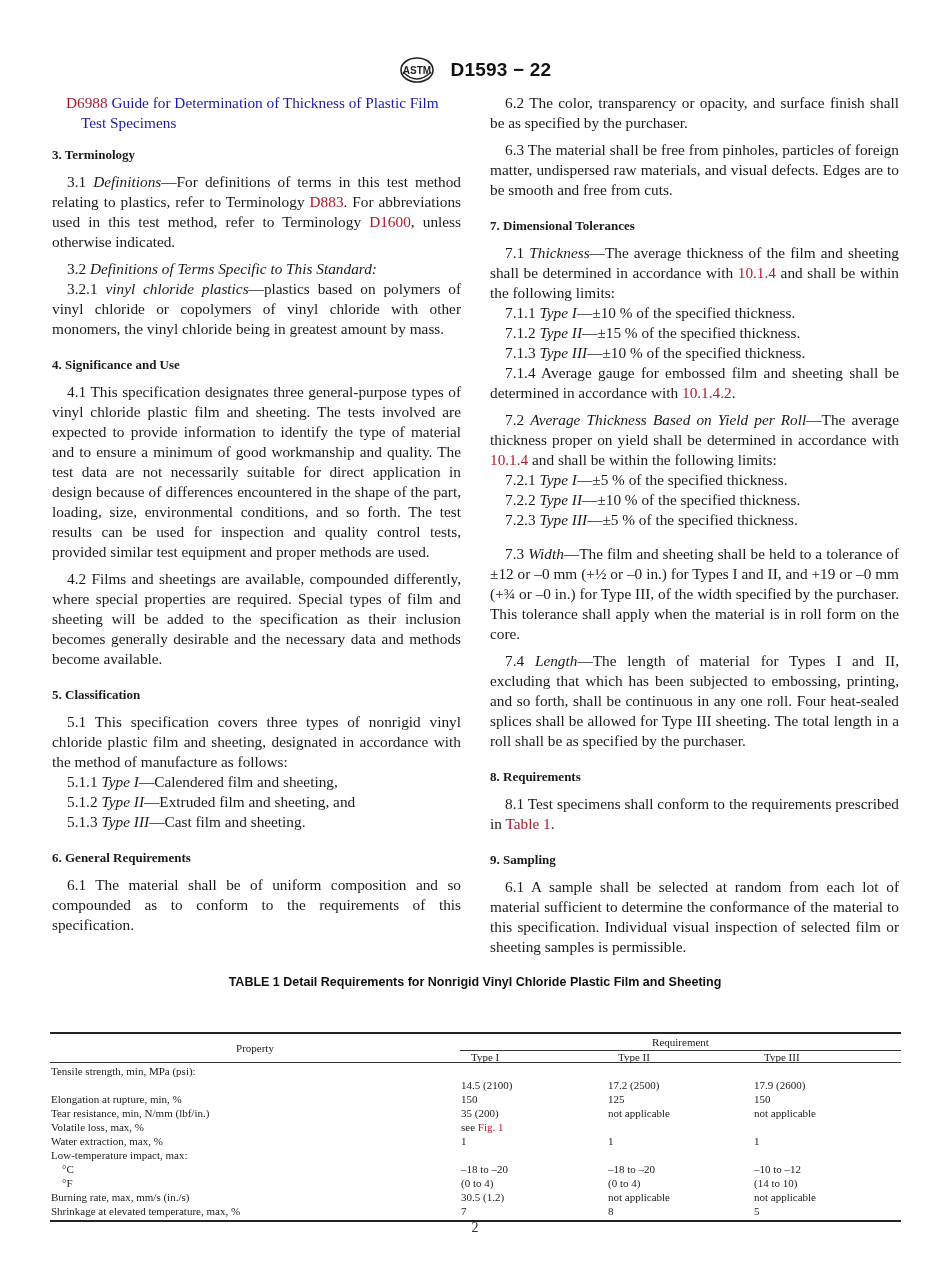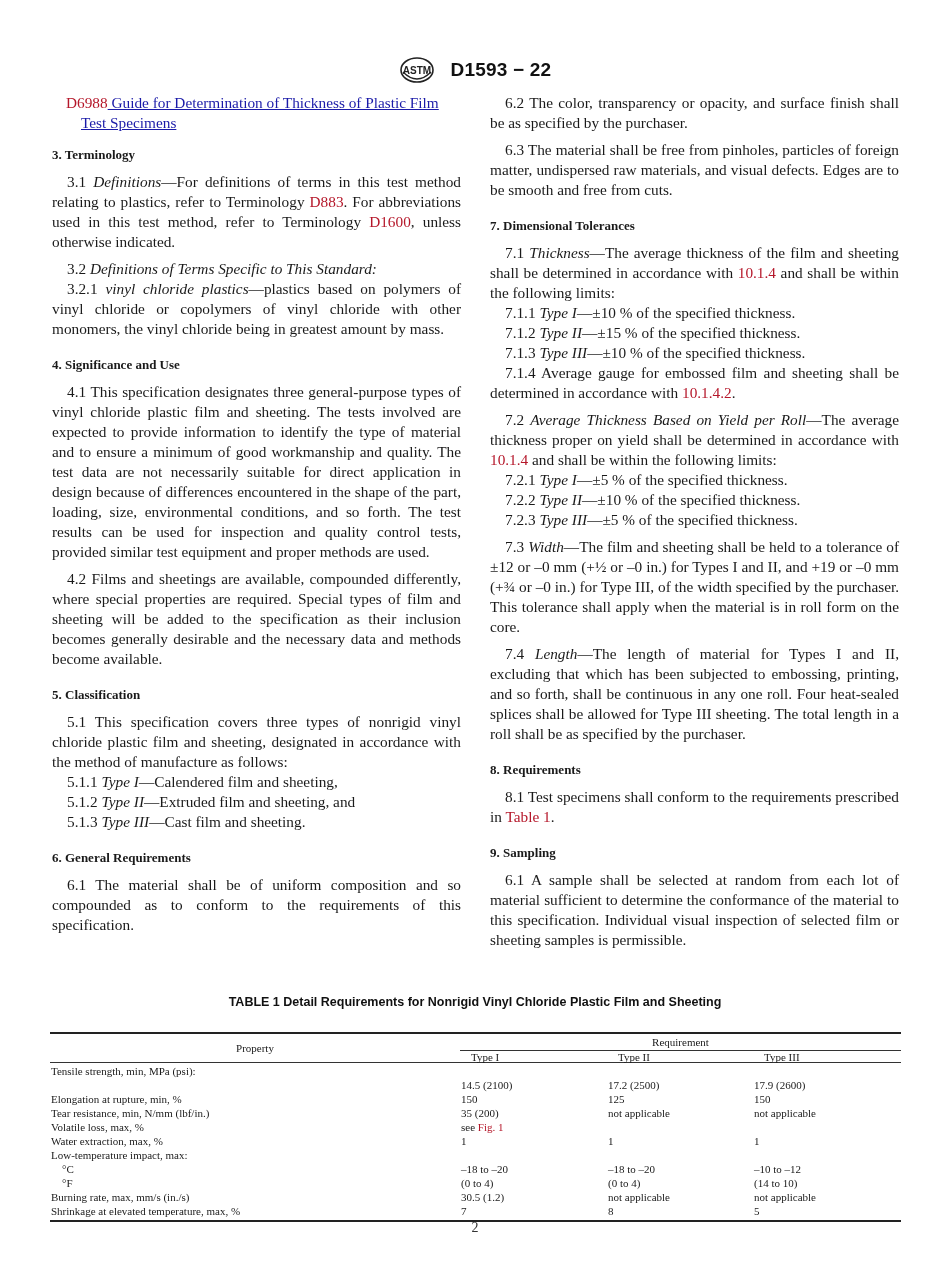--- a/index.html
+++ b/index.html
@@ -14,25 +14,25 @@
   .col.left { left: 52px; width: 409px; }
   .col.right { left: 490px; width: 409px; }
 
   .p { text-align: justify; text-indent: 15px; margin: 0 0 7px 0; }
   .p.tight { margin-bottom: 0; }
   .sub { text-indent: 15px; margin: 0; text-align: left; }
   .h { font-weight: bold; font-size: 13px; margin: 16px 0 7px 0; }
   .h.first { margin-top: 12px; }
   .ref { margin: 0 0 0 0; padding-left: 29px; text-indent: -15px; color: #1a1aa8; }
   .red { color: #b5172a; }
-  .blue { color: #1a1aa8; text-decoration: underline; }
+  .blue { color: #1a1aa8; }
   i { font-style: italic; }
   a { text-decoration: none; }
 
-  .table-title { position: absolute; top: 995px; left: 0; width: 950px; text-align: center; font-family: "Liberation Sans", sans-serif; font-weight: bold; font-size: 12.5px; color: #111; }
+  .table-title { position: absolute; top: 975px; left: 0; width: 950px; text-align: center; font-family: "Liberation Sans", sans-serif; font-weight: bold; font-size: 12.5px; color: #111; }
   .table-wrap { position: absolute; top: 1032px; left: 50px; width: 851px; font-family: Liberation Serif, serif; font-size: 11px; color: #1a1a1a; }
   .rule-thick { height: 2px; background: #222; }
   .thead { position: relative; height: 28px; border-bottom: 1px solid #333; }
   .th-prop { position: absolute; left: 0; width: 410px; top: 8px; text-align: center; }
   .th-req { position: absolute; left: 410px; right: 0; top: 2px; text-align: center; }
   .th-req-line { position: absolute; left: 410px; right: 0; top: 16px; border-top: 1px solid #333; }
   .th-type { position: absolute; top: 17px; }
   .row { position: relative; height: 14px; line-height: 14px; }
   .cell { position: absolute; top: 0; white-space: nowrap; }
   .c0 { left: 1px; }
@@ -87,21 +87,21 @@
   <div class="h">7. Dimensional Tolerances</div>
   <p class="p tight"><span>7.1 </span><i>Thickness</i><span>—The average thickness of the film and sheeting shall be determined in accordance with </span><a class="red">10.1.4</a><span> and shall be within the following limits:</span></p>
   <p class="sub"><span>7.1.1 </span><i>Type I</i><span>—±10 % of the specified thickness.</span></p>
   <p class="sub"><span>7.1.2 </span><i>Type II</i><span>—±15 % of the specified thickness.</span></p>
   <p class="sub"><span>7.1.3 </span><i>Type III</i><span>—±10 % of the specified thickness.</span></p>
   <p class="p"><span>7.1.4 Average gauge for embossed film and sheeting shall be determined in accordance with </span><a class="red">10.1.4.2</a><span>.</span></p>
 
   <p class="p tight"><span>7.2 </span><i>Average Thickness Based on Yield per Roll</i><span>—The average thickness proper on yield shall be determined in accordance with </span><a class="red">10.1.4</a><span> and shall be within the following limits:</span></p>
   <p class="sub"><span>7.2.1 </span><i>Type I</i><span>—±5 % of the specified thickness.</span></p>
   <p class="sub"><span>7.2.2 </span><i>Type II</i><span>—±10 % of the specified thickness.</span></p>
-  <p class="sub" style="margin-bottom:7px"><span>7.2.3 </span><i>Type III</i><span>—±5 % of the specified thickness.</span></p>
+  <p class="sub" style="margin-bottom:14px"><span>7.2.3 </span><i>Type III</i><span>—±5 % of the specified thickness.</span></p>
 
   <p class="p"><span>7.3 </span><i>Width</i><span>—The film and sheeting shall be held to a tolerance of ±12 or –0 mm (+½ or –0 in.) for Types I and II, and +19 or –0 mm (+¾ or –0 in.) for Type III, of the width specified by the purchaser. This tolerance shall apply when the material is in roll form on the core.</span></p>
   <p class="p"><span>7.4 </span><i>Length</i><span>—The length of material for Types I and II, excluding that which has been subjected to embossing, printing, and so forth, shall be continuous in any one roll. Four heat-sealed splices shall be allowed for Type III sheeting. The total length in a roll shall be as specified by the purchaser.</span></p>
 
   <div class="h">8. Requirements</div>
   <p class="p"><span>8.1 Test specimens shall conform to the requirements prescribed in </span><a class="red">Table 1</a><span>.</span></p>
 
   <div class="h">9. Sampling</div>
   <p class="p">6.1 A sample shall be selected at random from each lot of material sufficient to determine the conformance of the material to this specification. Individual visual inspection of selected film or sheeting samples is permissible.</p>
 </div>

